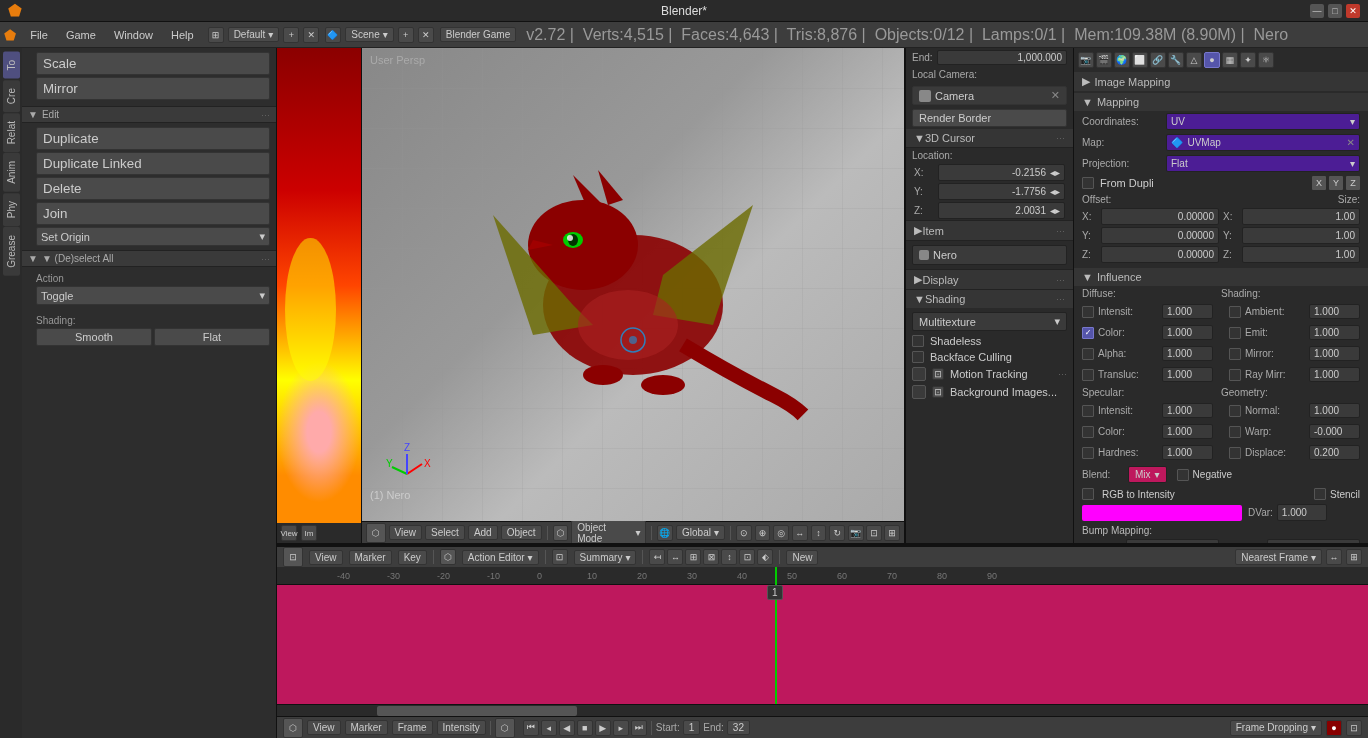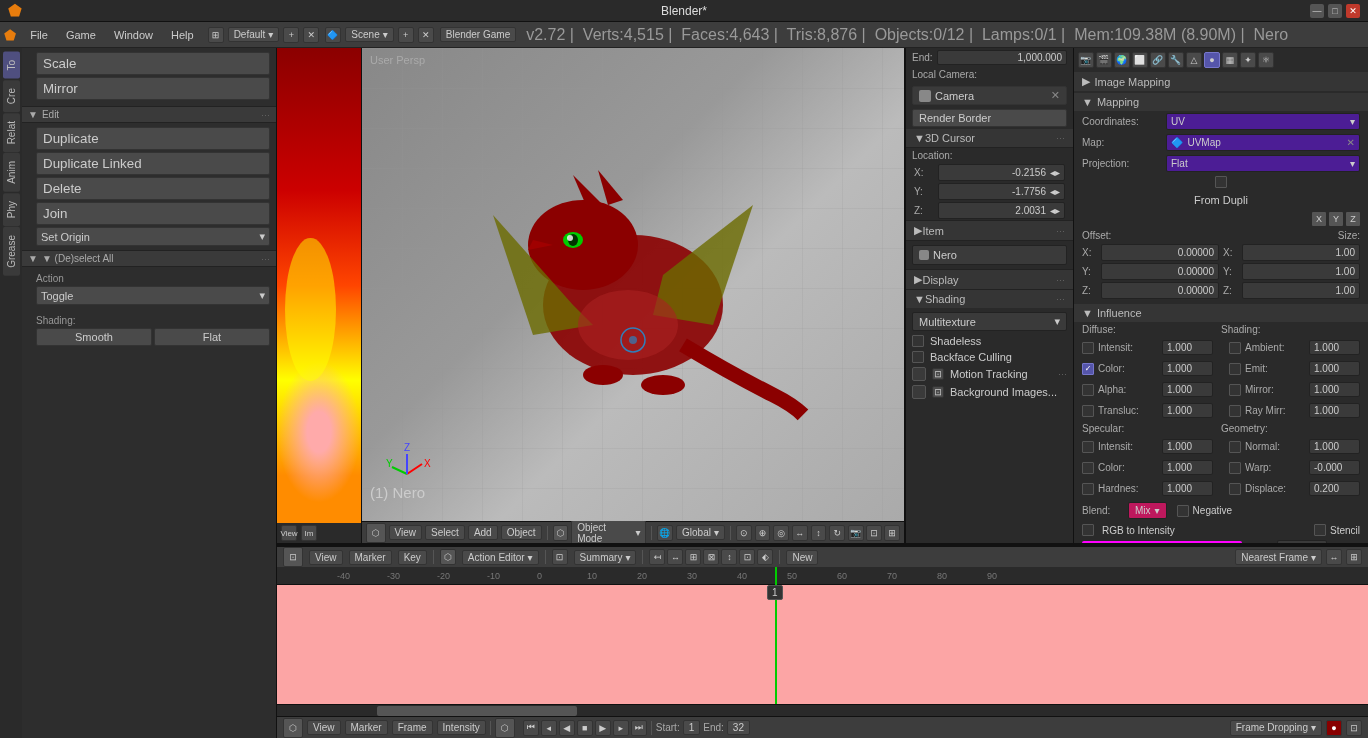--- a/index.html
+++ b/index.html
@@ -159,21 +159,21 @@
       top: 6px;
       left: 8px;
       color: #aaa;
       font-size: 11px;
     }
     .viewport-obj-label {
       position: absolute;
       bottom: 20px;
       left: 8px;
       color: #ccc;
-      font-size: 15px;
+      font-size: 11px;
     }
     
     .dragon-bg {
       width: 100%;
       height: 100%;
       background: linear-gradient(135deg, #888 0%, #999 40%, #bbb 60%, #aaa 100%);
       position: relative;
     }
     
     .grid-overlay {
@@ -293,21 +293,20 @@
       font-size: 9px;
       display: flex;
       align-items: center;
       justify-content: center;
     }
     .checkbox-row {
       display: flex;
       align-items: center;
       padding: 2px 8px;
       gap: 6px;
-      flex-direction: column;
     }
     .checkbox {
       width: 12px;
       height: 12px;
       border: 1px solid #555;
       background: #333;
       border-radius: 1px;
       display: flex;
       align-items: center;
       justify-content: center;
@@ -1289,21 +1288,21 @@
         <div style="margin-left:auto; display:flex; gap:4px;">
           <div class="ctrl-dropdown">
             <span>Nearest Frame</span>
             <span>▾</span>
           </div>
           <div class="icon-btn">↔</div>
           <div class="icon-btn">⊞</div>
         </div>
       </div>
 
-      <div style="flex:1; background:#fca5a5; position:relative; overflow:hidden;">
+      <div style="flex:1; background:#be185d; position:relative; overflow:hidden;">
 
         <div class="timeline-ruler">
           <div class="ruler-mark" style="left:60px;">-40</div>
           <div class="ruler-mark" style="left:110px;">-30</div>
           <div class="ruler-mark" style="left:160px;">-20</div>
           <div class="ruler-mark" style="left:210px;">-10</div>
           <div class="ruler-mark" style="left:260px;">0</div>
           <div class="ruler-mark" style="left:310px;">10</div>
           <div class="ruler-mark" style="left:360px;">20</div>
           <div class="ruler-mark" style="left:410px;">30</div>

